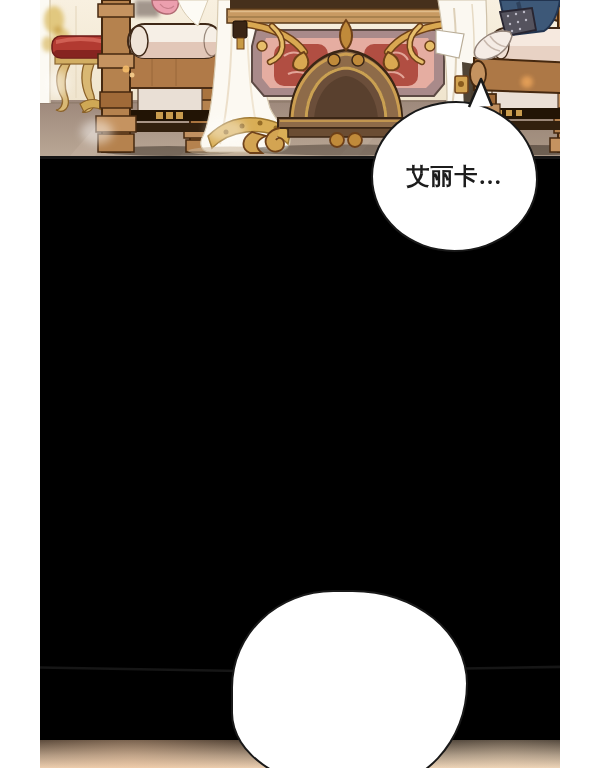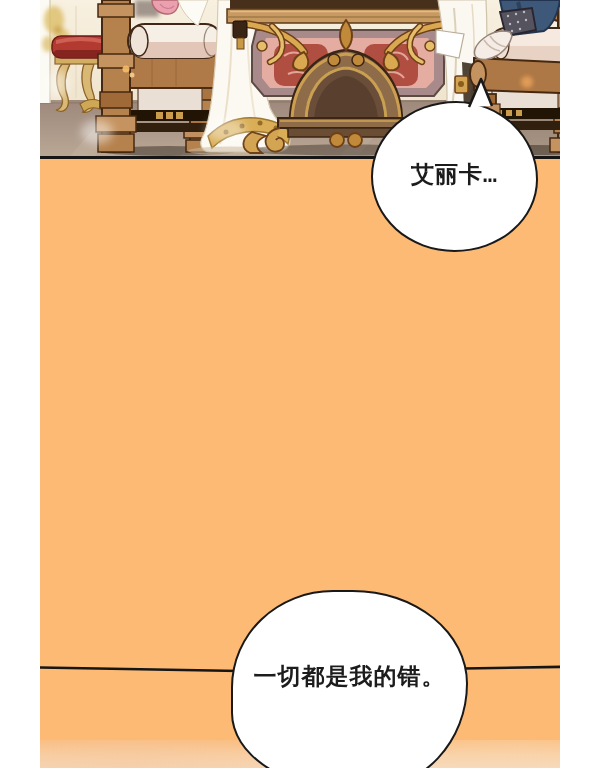--- a/index.html
+++ b/index.html
@@ -1,19 +1,19 @@
 <!DOCTYPE html>
 <html><head>
 <meta charset="utf-8">
 <style>
   html,body{margin:0;padding:0;background:#ffffff;}
   .page{
     position:relative;width:520px;height:768px;margin:0 auto;
-    background:#fdba74;overflow:hidden;
-    font-family:Liberation Mono, monospace;
+    background:#000000;overflow:hidden;
+    font-family:Liberation Serif, serif;
   }
   
   .panel{
     position:absolute;left:0;top:0;width:600px;height:156px;
     border-bottom:3px solid #161616;overflow:hidden;z-index:1;
   }
   .panel svg{display:block;}
   
   .bubble{
     position:absolute;background:#ffffff;border:2.5px solid #191919;
@@ -272,16 +272,15 @@
   </svg>
 
   <div class="bubble bubble1">
     <span class="bubble-text">艾丽卡…</span>
   </div>
   <svg class="tail1" width="40" height="38">
     <path d="M9,33 L21,5 L32,32" fill="#ffffff" stroke="#191919" stroke-width="2.5" stroke-linejoin="round"></path>
   </svg>
 
   <div class="bubble bubble2">
-    <span class="bubble-text">一切都是我的错。</span>
   </div>
 
 </div>
 
 </body></html>

